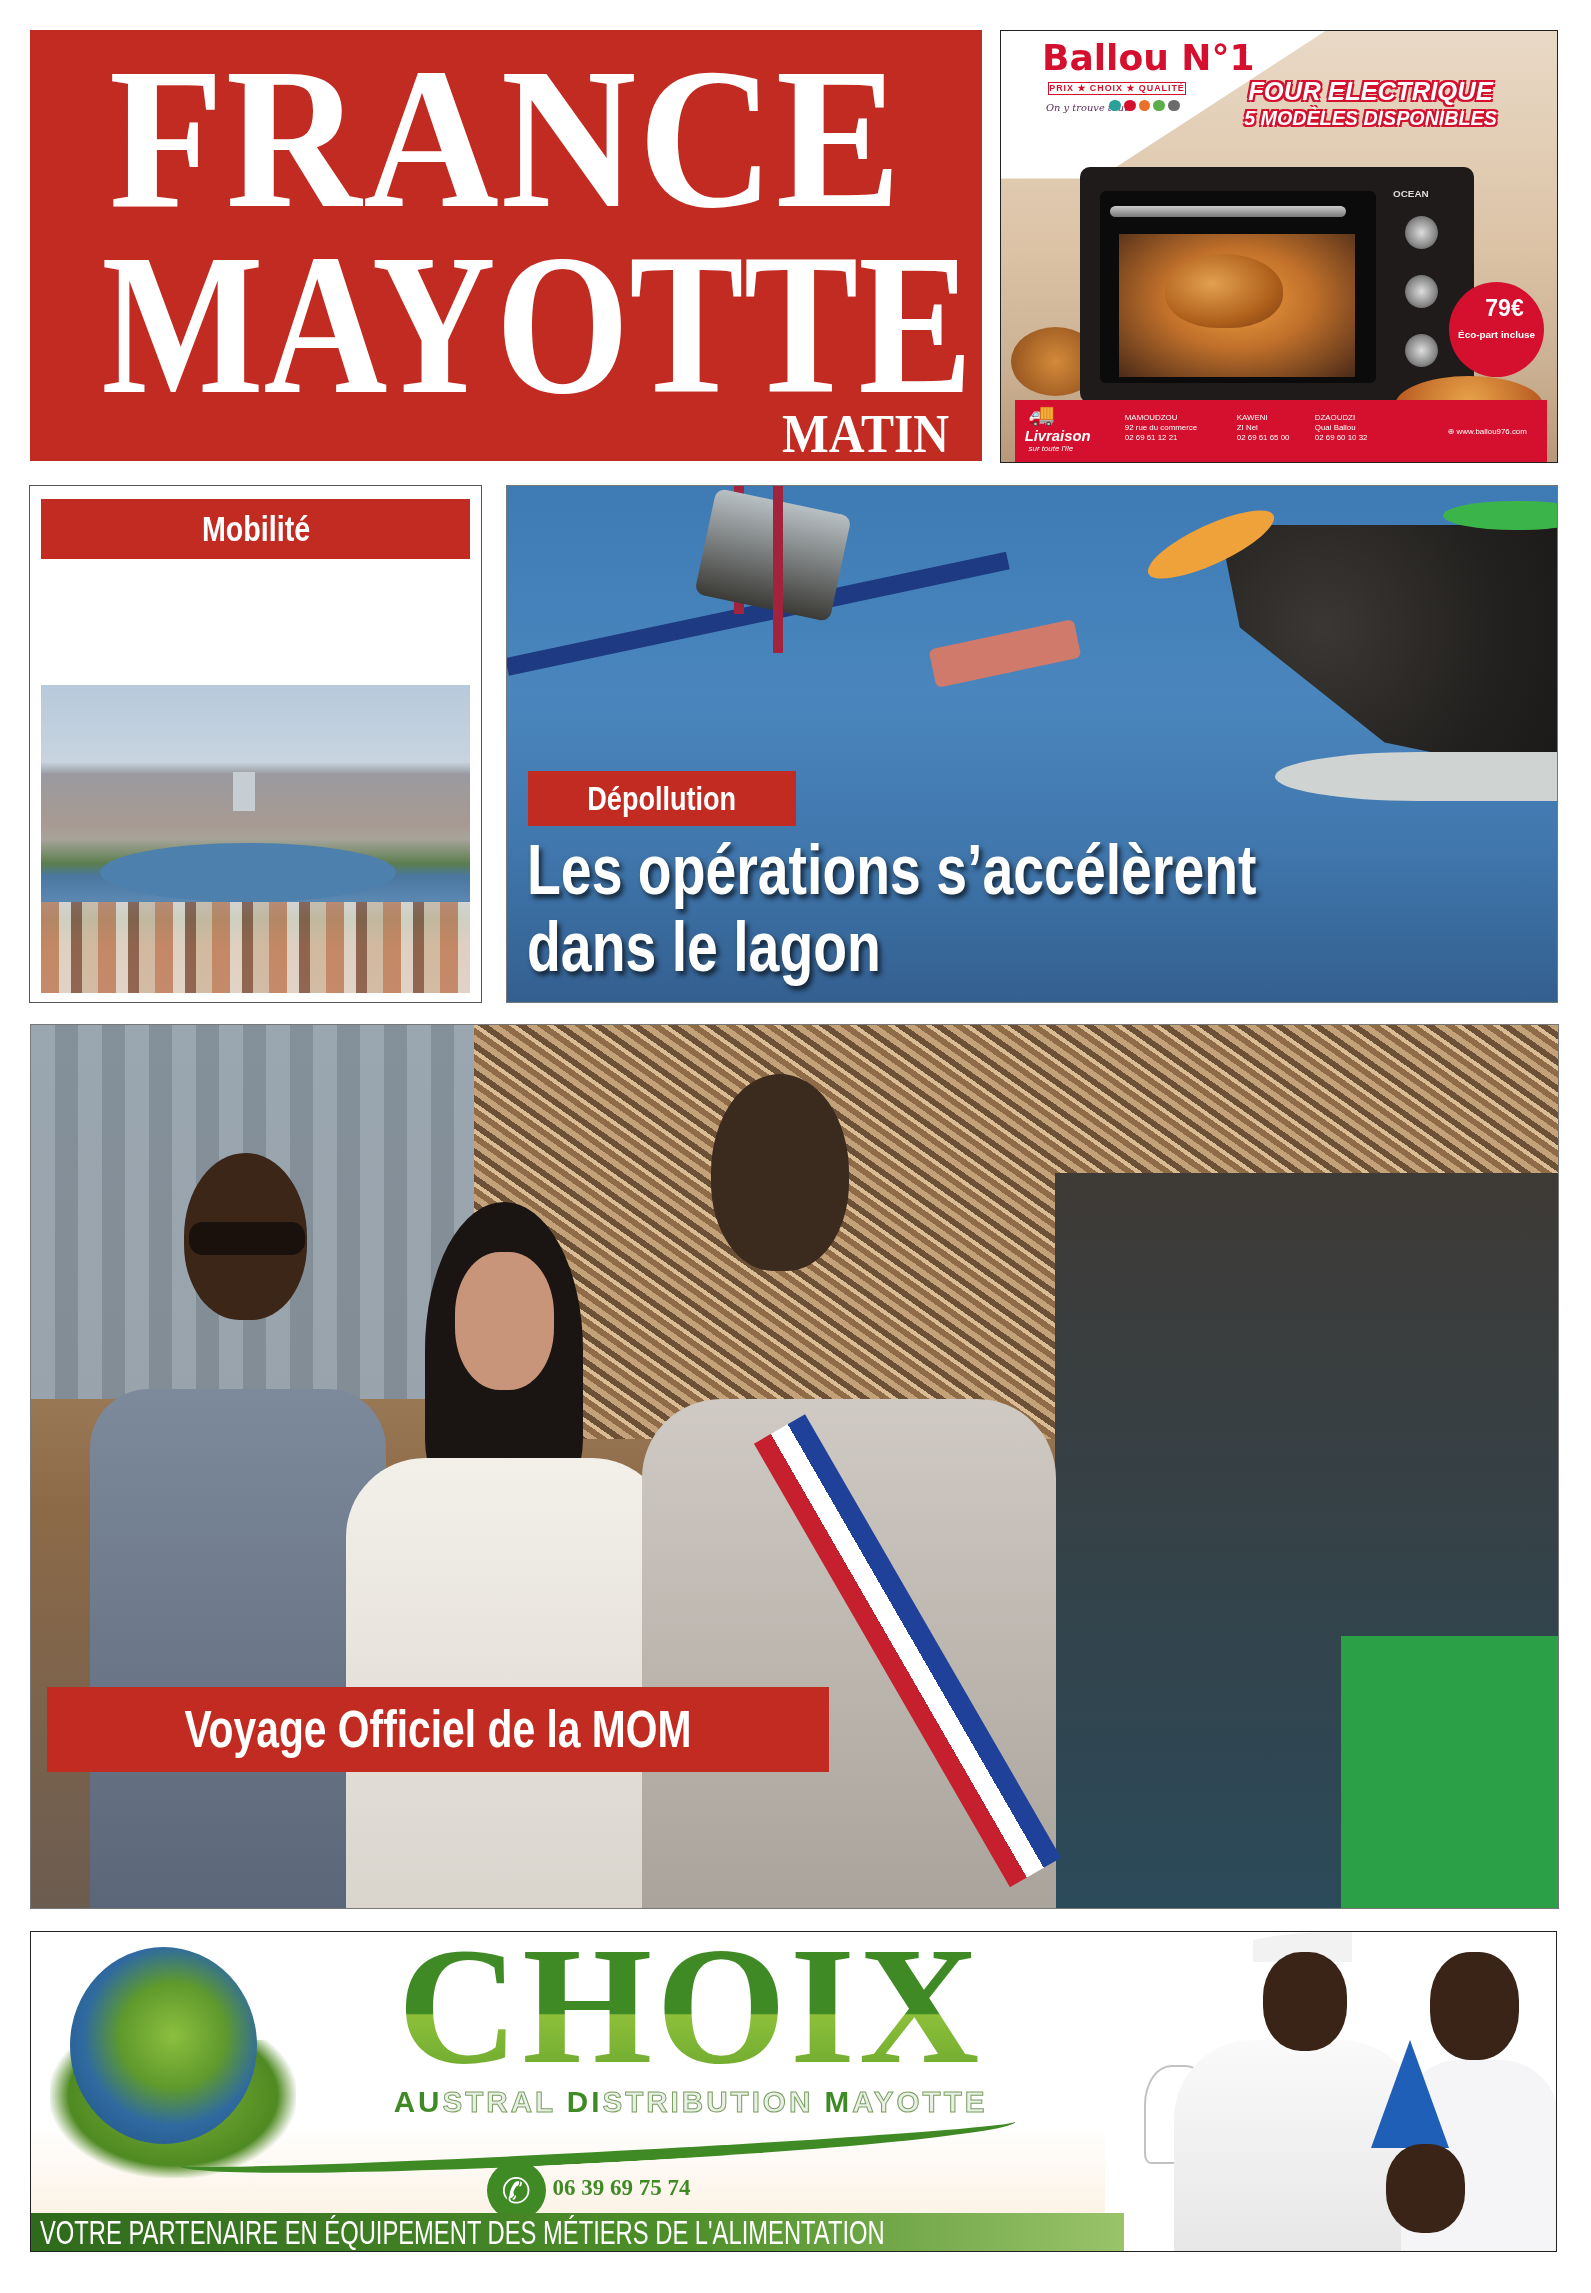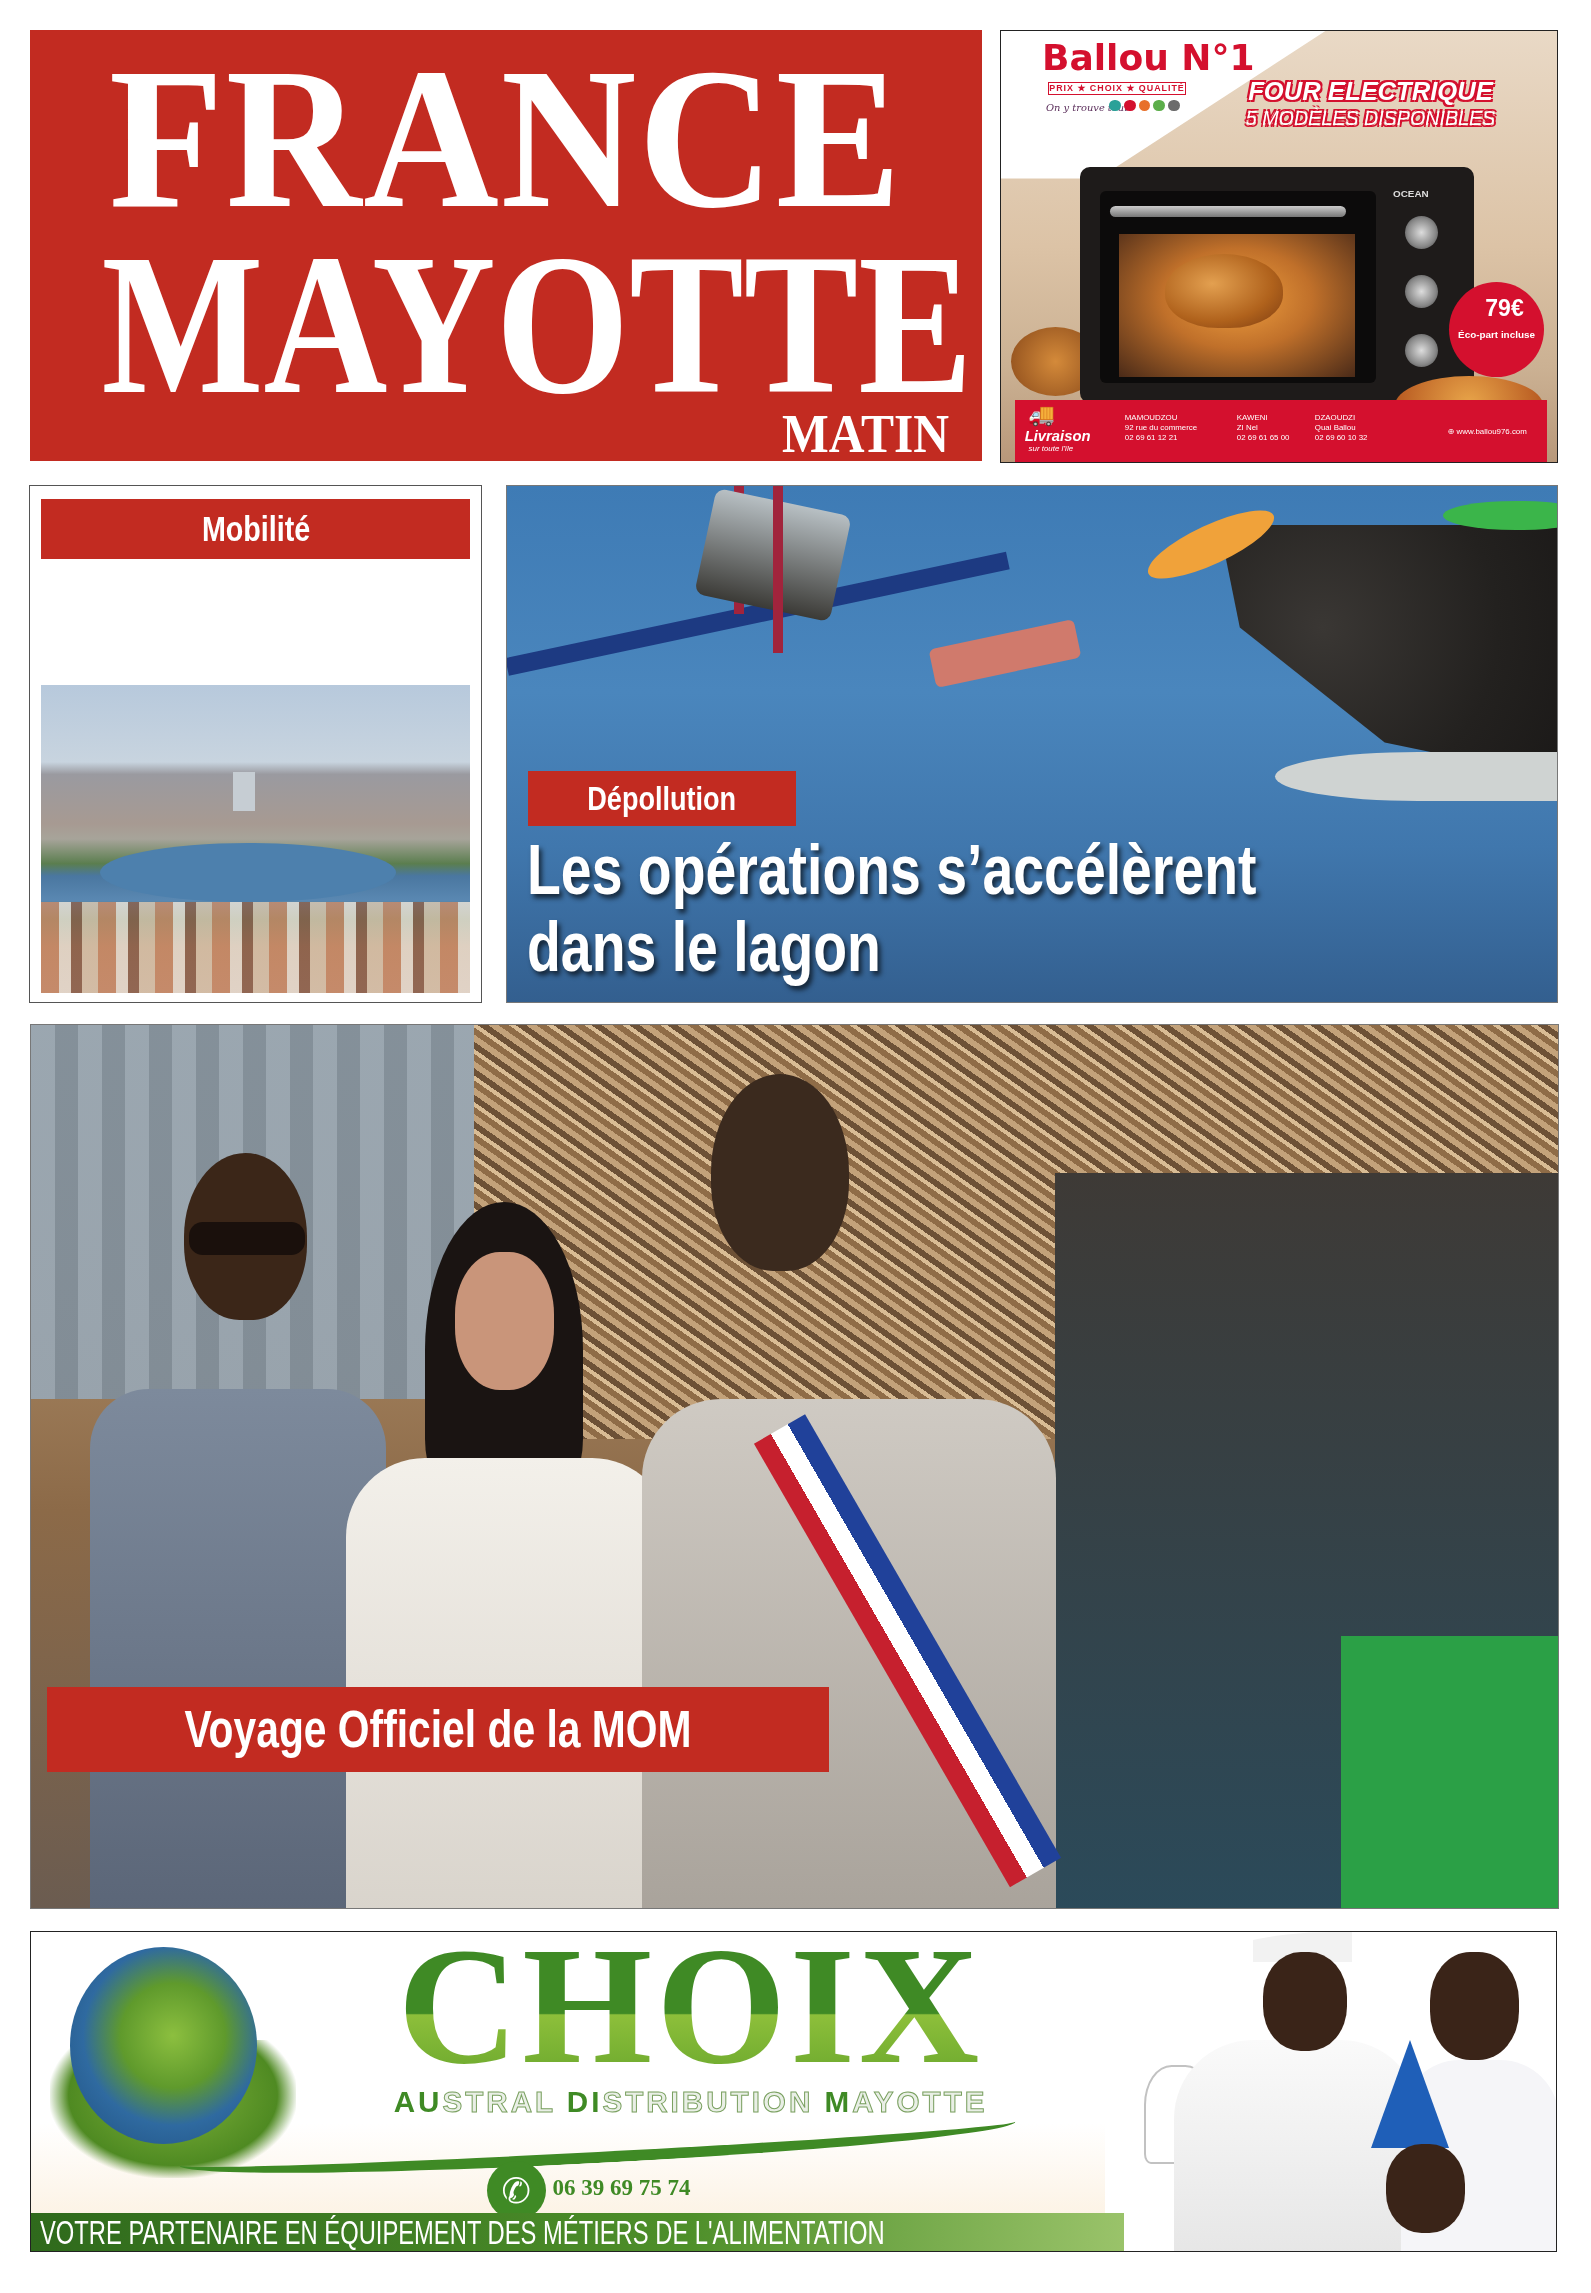--- a/index.html
+++ b/index.html
@@ -21,21 +21,21 @@
   #ballou-ad { left: 1000px; top: 29.6px; width: 558px; height: 433px; border: 1px solid #222; overflow: hidden;
     background: linear-gradient(180deg, #e9d9c6 0%, #dcc3a6 50%, #cbb193 78%, #b8987a 100%); }
   #ballou-white { left: 0; top: 0; width: 325px; height: 148px; background: #fff; clip-path: polygon(0 0, 100% 0, 30% 100%, 0 100%); }
   #ballou-logo { left: 41px; top: 7.9px; color: #d4102e; font-weight: bold; font-size: 36px; line-height: 39px; font-family: "DejaVu Sans", sans-serif; }
   #ballou-tagline { left: 47px; top: 51px; width: 138px; border: 1px solid #d4102e; color: #d4102e; font-size: 8.9px; font-weight: bold; text-align: center; letter-spacing: 1px; line-height: 11.8px; }
   #ballou-slogan { left: 45px; top: 71px; font-family: "DejaVu Serif", serif; font-style: italic; font-size: 9.9px; color: #5a2d5a; }
   .ballou-dots { left: 108px; top: 69px; display: flex; gap: 3px; }
   .ballou-dots span { width: 11.8px; height: 11.8px; border-radius: 50%; display: inline-block; }
   #four-title { left: 207px; top: 47px; width: 325px; text-align: center; color: #fff; font-weight: bold; font-size: 25.6px; line-height: 27.6px;
     text-shadow: 2px 2px 0 #d4102e, -2px -2px 0 #d4102e, 2px -2px 0 #d4102e, -2px 2px 0 #d4102e; font-style: italic; }
-  #four-sub { left: 207px; top: 77px; width: 325px; text-align: center; color: #fff; font-weight: normal; font-size: 19.7px; line-height: 21.7px;
+  #four-sub { left: 207px; top: 77px; width: 325px; text-align: center; color: #fff; font-weight: bold; font-size: 19.7px; line-height: 21.7px;
     text-shadow: 2px 2px 0 #d4102e, -2px -2px 0 #d4102e, 2px -2px 0 #d4102e, -2px 2px 0 #d4102e; font-style: italic; }
   #oven { left: 79px; top: 136px; width: 394px; height: 236px; background: #1e1b1a; border-radius: 9.9px; }
   #oven-window { left: 19.7px; top: 24.6px; width: 276px; height: 192px; background: #0c0b0b; border-radius: 5.9px; }
   #oven-glass { left: 39px; top: 67px; width: 236px; height: 143px; background: radial-gradient(ellipse at 50% 45%, #f0a040 0%, #c0702a 45%, #4a2a18 100%); }
   #oven-chicken { left: 85px; top: 87px; width: 118px; height: 74px; border-radius: 50% 50% 45% 45%; background: radial-gradient(ellipse at 40% 40%, #e3a050 0%, #b0621c 60%, #7a3a10 100%); }
   #oven-handle { left: 29.6px; top: 39px; width: 236px; height: 11.8px; background: linear-gradient(#ccc, #777); border-radius: 5.9px; }
   #oven-brand { left: 313px; top: 21.7px; color: #ddd; font-size: 9.9px; font-weight: bold; }
   .knob { width: 33px; height: 33px; border-radius: 50%; background: radial-gradient(circle, #ddd 0%, #888 60%, #333 100%); left: 325px; }
   #price-badge { left: 448px; top: 251px; width: 95px; height: 95px; border-radius: 50%; background: #d4102e; color: #fff; text-align: center; }
   #price-value { position: absolute; left: 8px; top: 13.8px; width: 100%; font-size: 23px; font-weight: bold; }

